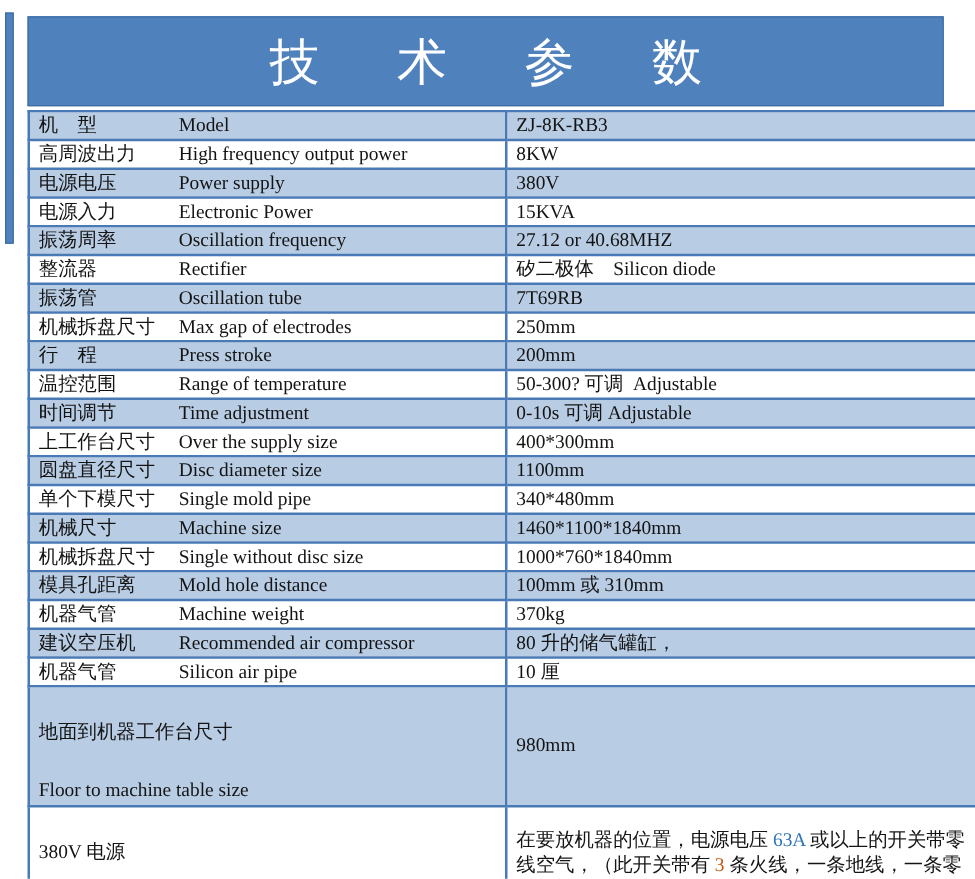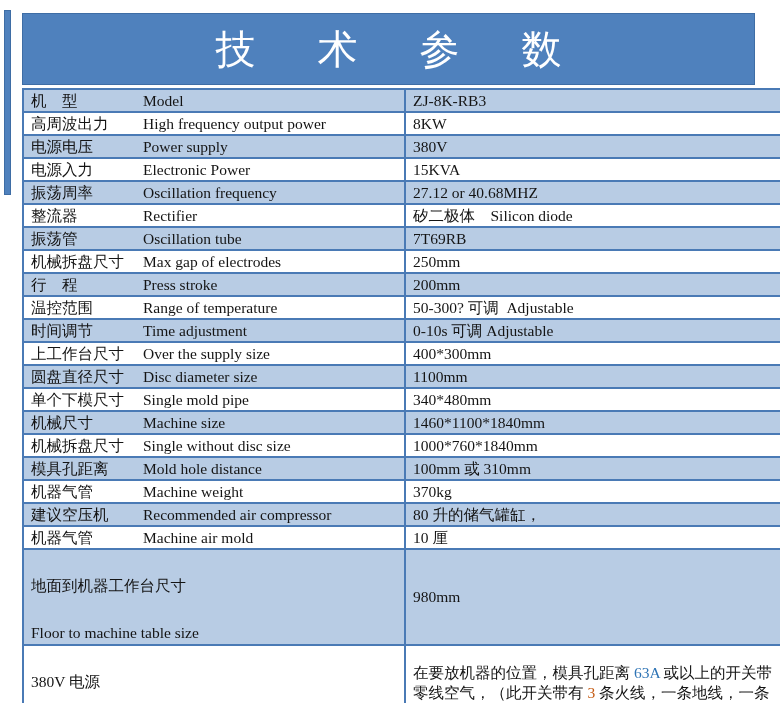--- a/index.html
+++ b/index.html
@@ -131,32 +131,32 @@
         </tr>
         <tr class="row">
           <td class="label-cell"><span class="cn">机器气管</span><span class="en">Machine weight</span></td>
           <td class="value-cell">370kg</td>
         </tr>
         <tr class="row">
           <td class="label-cell"><span class="cn">建议空压机</span><span class="en">Recommended air compressor</span></td>
           <td class="value-cell">80 升的储气罐缸，</td>
         </tr>
         <tr class="row">
-          <td class="label-cell"><span class="cn">机器气管</span><span class="en">Machine air mold</span></td>
+          <td class="label-cell"><span class="cn">机器气管</span><span class="en">Silicon air pipe</span></td>
           <td class="value-cell">10 厘</td>
         </tr>
         <tr class="row h2">
           <td class="label-cell">
             <span class="stack-line">地面到机器工作台尺寸</span>
             <span class="stack-line">Floor to machine table size</span>
           </td>
           <td class="value-cell">980mm</td>
         </tr>
         <tr class="row h3">
           <td class="label-cell">
             <span class="stack-line">380V 电源</span>
             <span class="stack-line">380V stroke supply</span>
           </td>
-          <td class="value-cell"><span>在要放机器的位置，模具孔距离 </span><span class="t-blue">63A</span><span> 或以上的开关带零线空气，（此开关带有 </span><span class="t-orange">3</span><span> 条火线，一条地线，一条零线）并接上地线开关盒。</span></td>
+          <td class="value-cell"><span>在要放机器的位置，电源电压 </span><span class="t-blue">63A</span><span> 或以上的开关带零线空气，（此开关带有 </span><span class="t-orange">3</span><span> 条火线，一条地线，一条零线）并接上地线开关盒。</span></td>
         </tr>
       </tbody>
   </table>
 </div>
 
 </body></html>

